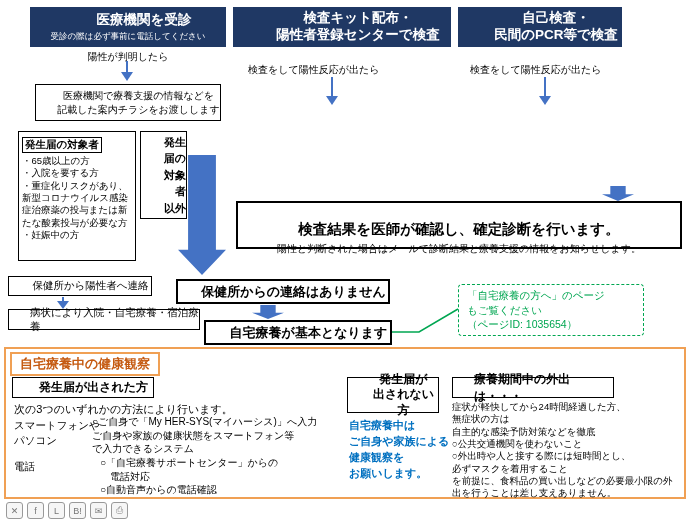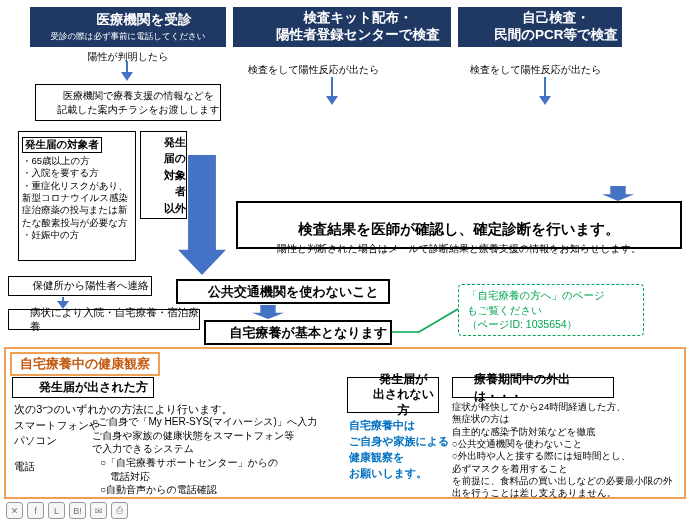--- a/index.html
+++ b/index.html
@@ -101,21 +101,21 @@
     <div style="font-size:10px; margin-top:3px;">陽性と判断された場合はメールで診断結果と療養支援の情報をお知らせします。</div>
   </div>
 
   <div class="abs bbox flexc" style="left:8px; top:276px; width:144px; height:20px; font-size:10.5px;">保健所から陽性者へ連絡</div>
   <svg class="abs" style="left:56px; top:297px;" width="14" height="12">
     <line x1="7" y1="0" x2="7" y2="5" stroke="#4472C4" stroke-width="2"></line>
     <polygon points="1,4 13,4 7,12" fill="#4472C4"></polygon>
   </svg>
   <div class="abs bbox flexc" style="left:8px; top:309px; width:192px; height:21px; font-size:10.5px;">病状により入院・自宅療養・宿泊療養</div>
 
-  <div class="abs bbox2 flexc" style="left:176px; top:279px; width:214px; height:25px; font-weight:bold; font-size:13px;">公共交通機関を使わないこと</div>
+  <div class="abs bbox2 flexc" style="left:176px; top:279px; width:214px; height:25px; font-weight:bold; font-size:13px;">保健所からの連絡はありません</div>
   <div class="abs block-arrow mini-arrow" style="left:252px; top:305px; width:32px; height:14px;"></div>
   <div class="abs bbox2 flexc" style="left:204px; top:320px; width:188px; height:25px; font-weight:bold; font-size:13px;">自宅療養が基本となります</div>
 
   <svg class="abs" style="left:391px; top:303px;" width="70" height="34">
     <polyline points="1,29 28,29 67,6" stroke="#00A651" stroke-width="1.5" fill="none"></polyline>
   </svg>
   <div class="abs green-box pre" style="left:458px; top:284px; width:186px; height:52px;">「自宅療養の方へ」のページ
 もご覧ください
 （ページID: 1035654）</div>
 

